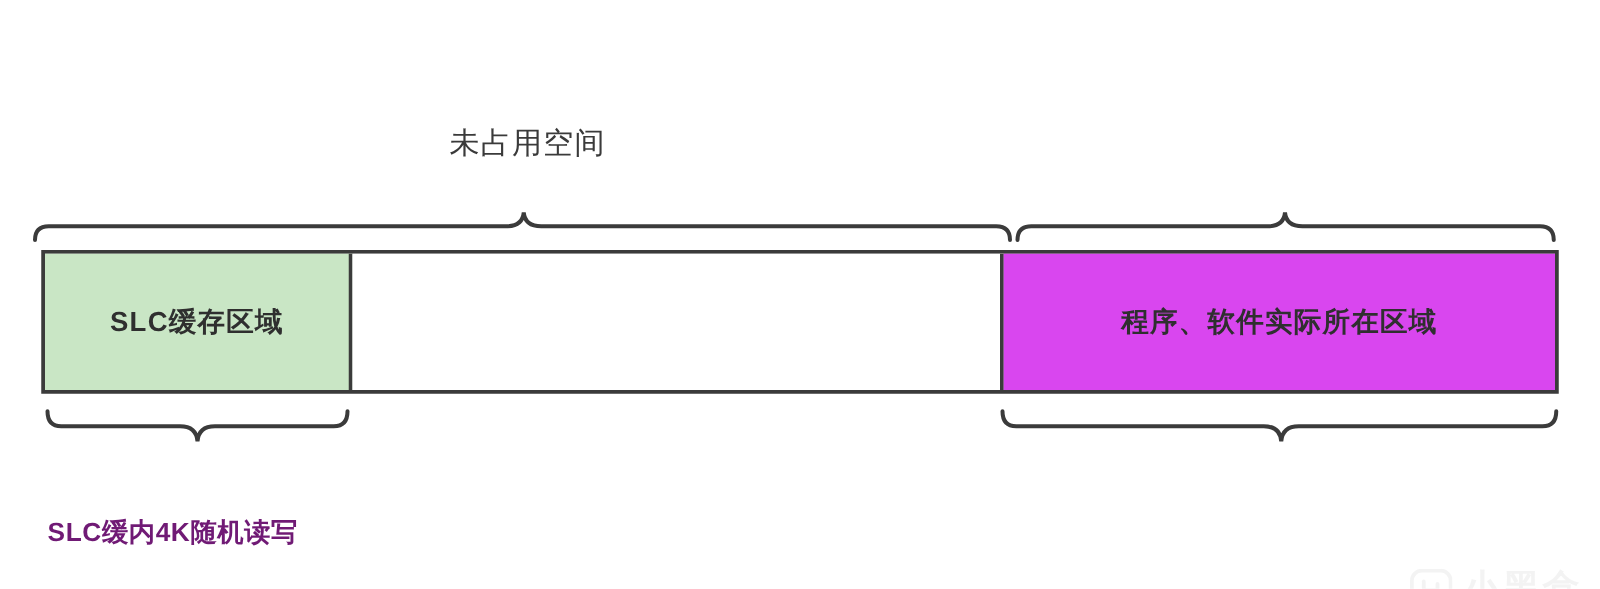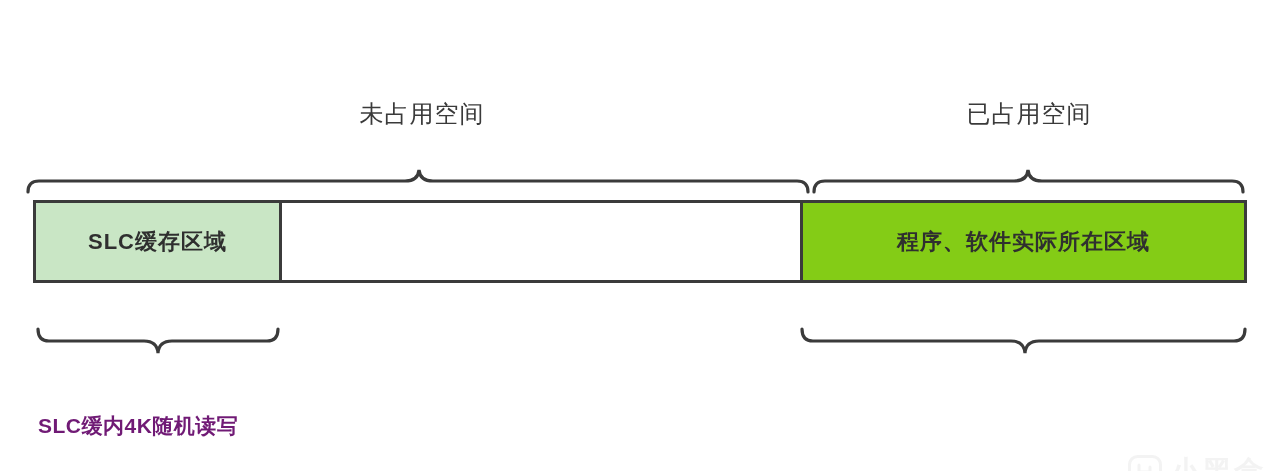--- a/index.html
+++ b/index.html
@@ -46,21 +46,21 @@
   }
   #label-unoccupied { left: 422px; top: 74px; }
   #label-occupied   { left: 1029px; top: 74px; }
 
   
   #capacity-bar {
     position: absolute;
     left: 33px;
     top: 176px;
     width: 1214px;
-    height: 83px;
+    height: 115px;
     box-sizing: border-box;
     border: 3px solid #3b3b3b;
     background: #ffffff;
     display: flex;
     align-items: stretch;
   }
   .bar-segment {
     box-sizing: border-box;
     display: flex;
     align-items: center;
@@ -76,21 +76,21 @@
     background: #c9e6c5;
     border-right: 3px solid #3b3b3b;
   }
   #segment-free {
     flex: 1 1 auto;
     background: #ffffff;
     border-right: 3px solid #3b3b3b;
   }
   #segment-used {
     width: 441px;
-    background: #84cc16;
+    background: #d946ef;
   }
 
   
   .bottom-label {
     position: absolute;
     font-size: 21px;
     font-weight: bold;
     letter-spacing: 0.5px;
     color: #701a75;
     white-space: nowrap;
@@ -129,21 +129,20 @@
       <path d="M 814,168 Q 814,157 825,157 L 1014,157 Q 1027,157 1028,146 Q 1029,157 1042,157 L 1232,157 Q 1243,157 1243,168"></path>
 
       <path d="M 38,305 Q 38,317 49,317 L 144,317 Q 157,317 158,329 Q 159,317 172,317 L 267,317 Q 278,317 278,305"></path>
 
       <path d="M 802,305 Q 802,317 813,317 L 1011,317 Q 1024,317 1025,329 Q 1026,317 1039,317 L 1234,317 Q 1245,317 1245,305"></path>
     </g>
   </svg>
 
   <div class="top-label" id="label-unoccupied">未占用空间</div>
 
-  <div class="top-label" id="label-occupied">已占用空间</div>
 
   <div id="capacity-bar">
     <div class="bar-segment" id="segment-slc-cache">
       <span>SLC缓存区域</span>
     </div>
     <div class="bar-segment" id="segment-free">
       <span></span>
     </div>
     <div class="bar-segment" id="segment-used">
       <span>程序、软件实际所在区域</span>

